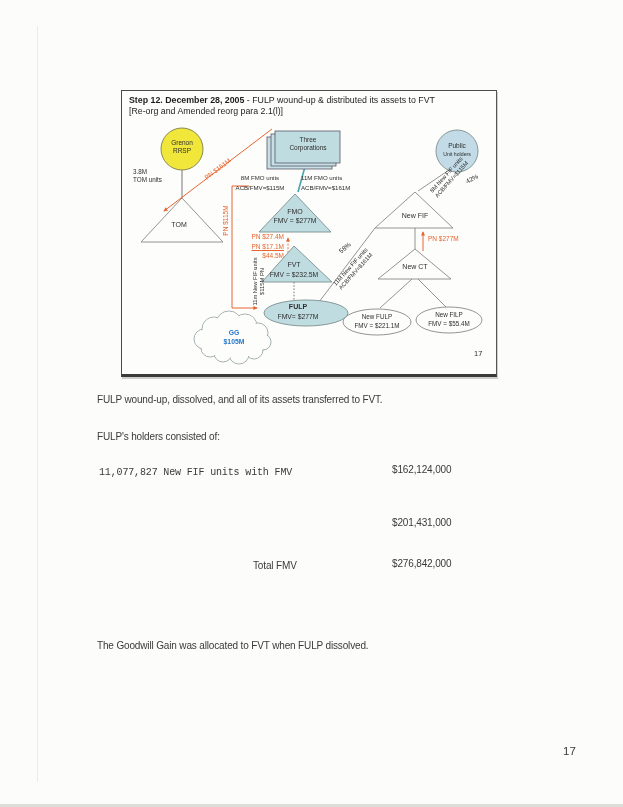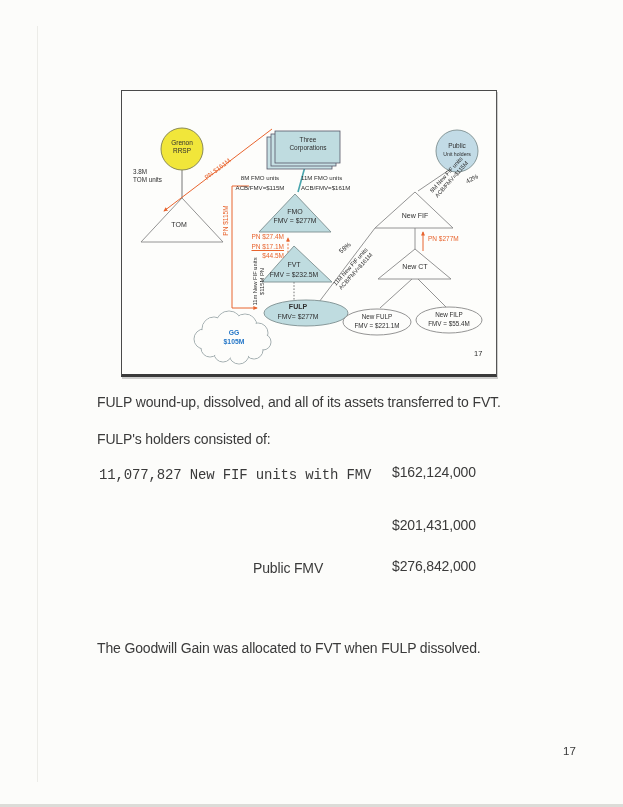--- a/index.html
+++ b/index.html
@@ -29,32 +29,36 @@
   .orange{color:#e8642e;}
   .blue{color:#2577c8;font-weight:bold;}
   .u{text-decoration:underline;}
   .slide-header{
     position:absolute;left:7px;top:4px;width:356px;
     font-size:8.8px;line-height:11px;color:#1d1d1d;
   }
   .slide-header .b{font-weight:bold;}
 
   
-  .btxt{position:absolute; font-size:14px; letter-spacing:-0.15px; color:#3a3a3a; white-space:nowrap;}
+  .btxt{position:absolute; font-size:10px; letter-spacing:-0.15px; color:#3a3a3a; white-space:nowrap;}
   .pagenum{position:absolute; left:563px; top:745px; font-size:11.5px; color:#3a3a3a;}
 </style>
 </head>
 <body>
 
 <div class="page">
   <div class="scan-edge-left"></div>
   <div class="scan-edge-bottom"></div>
 
   <div class="slide">
 
+    <div class="slide-header">
+      <span class="b">Step 12. December 28, 2005</span><span> - FULP wound-up &amp; distributed its assets to FVT</span><br>
+      <span>[Re-org and Amended reorg para 2.1(l)]</span>
+    </div>
 
     <svg width="374" height="283" viewBox="0 0 374 283">
       <defs>
         <marker id="oarr" markerWidth="6" markerHeight="6" refX="3.6" refY="2" orient="auto" markerUnits="userSpaceOnUse">
           <path d="M0,0 L4.4,2 L0,4 Z" fill="#e8642e"></path>
         </marker>
       </defs>
 
       <line x1="60" y1="79" x2="60" y2="107" stroke="#666" stroke-width="0.9"></line>
       <line x1="327" y1="79" x2="296" y2="100" stroke="#888" stroke-width="0.9"></line>
@@ -204,19 +208,19 @@
   </div>
 
   <div class="btxt" style="left:97px;top:394px;">FULP wound-up, dissolved, and all of its assets transferred to FVT.</div>
   <div class="btxt" style="left:97px;top:431px;">FULP's holders consisted of:</div>
 
   <div class="btxt" style="left:99px;top:467px;font-family:Liberation Mono, monospace;">11,077,827 New FIF units with FMV</div>
   <div class="btxt" style="left:392px;top:464px;">$162,124,000</div>
 
   <div class="btxt" style="left:392px;top:517px;">$201,431,000</div>
 
-  <div class="btxt" style="left:253px;top:560px;">Public FMV</div>
+  <div class="btxt" style="left:253px;top:560px;">Total FMV</div>
   <div class="btxt" style="left:392px;top:558px;">$276,842,000</div>
 
   <div class="btxt" style="left:97px;top:640px;">The Goodwill Gain was allocated to FVT when FULP dissolved.</div>
 
   <div class="pagenum">17</div>
 </div>
 
 </body></html>

